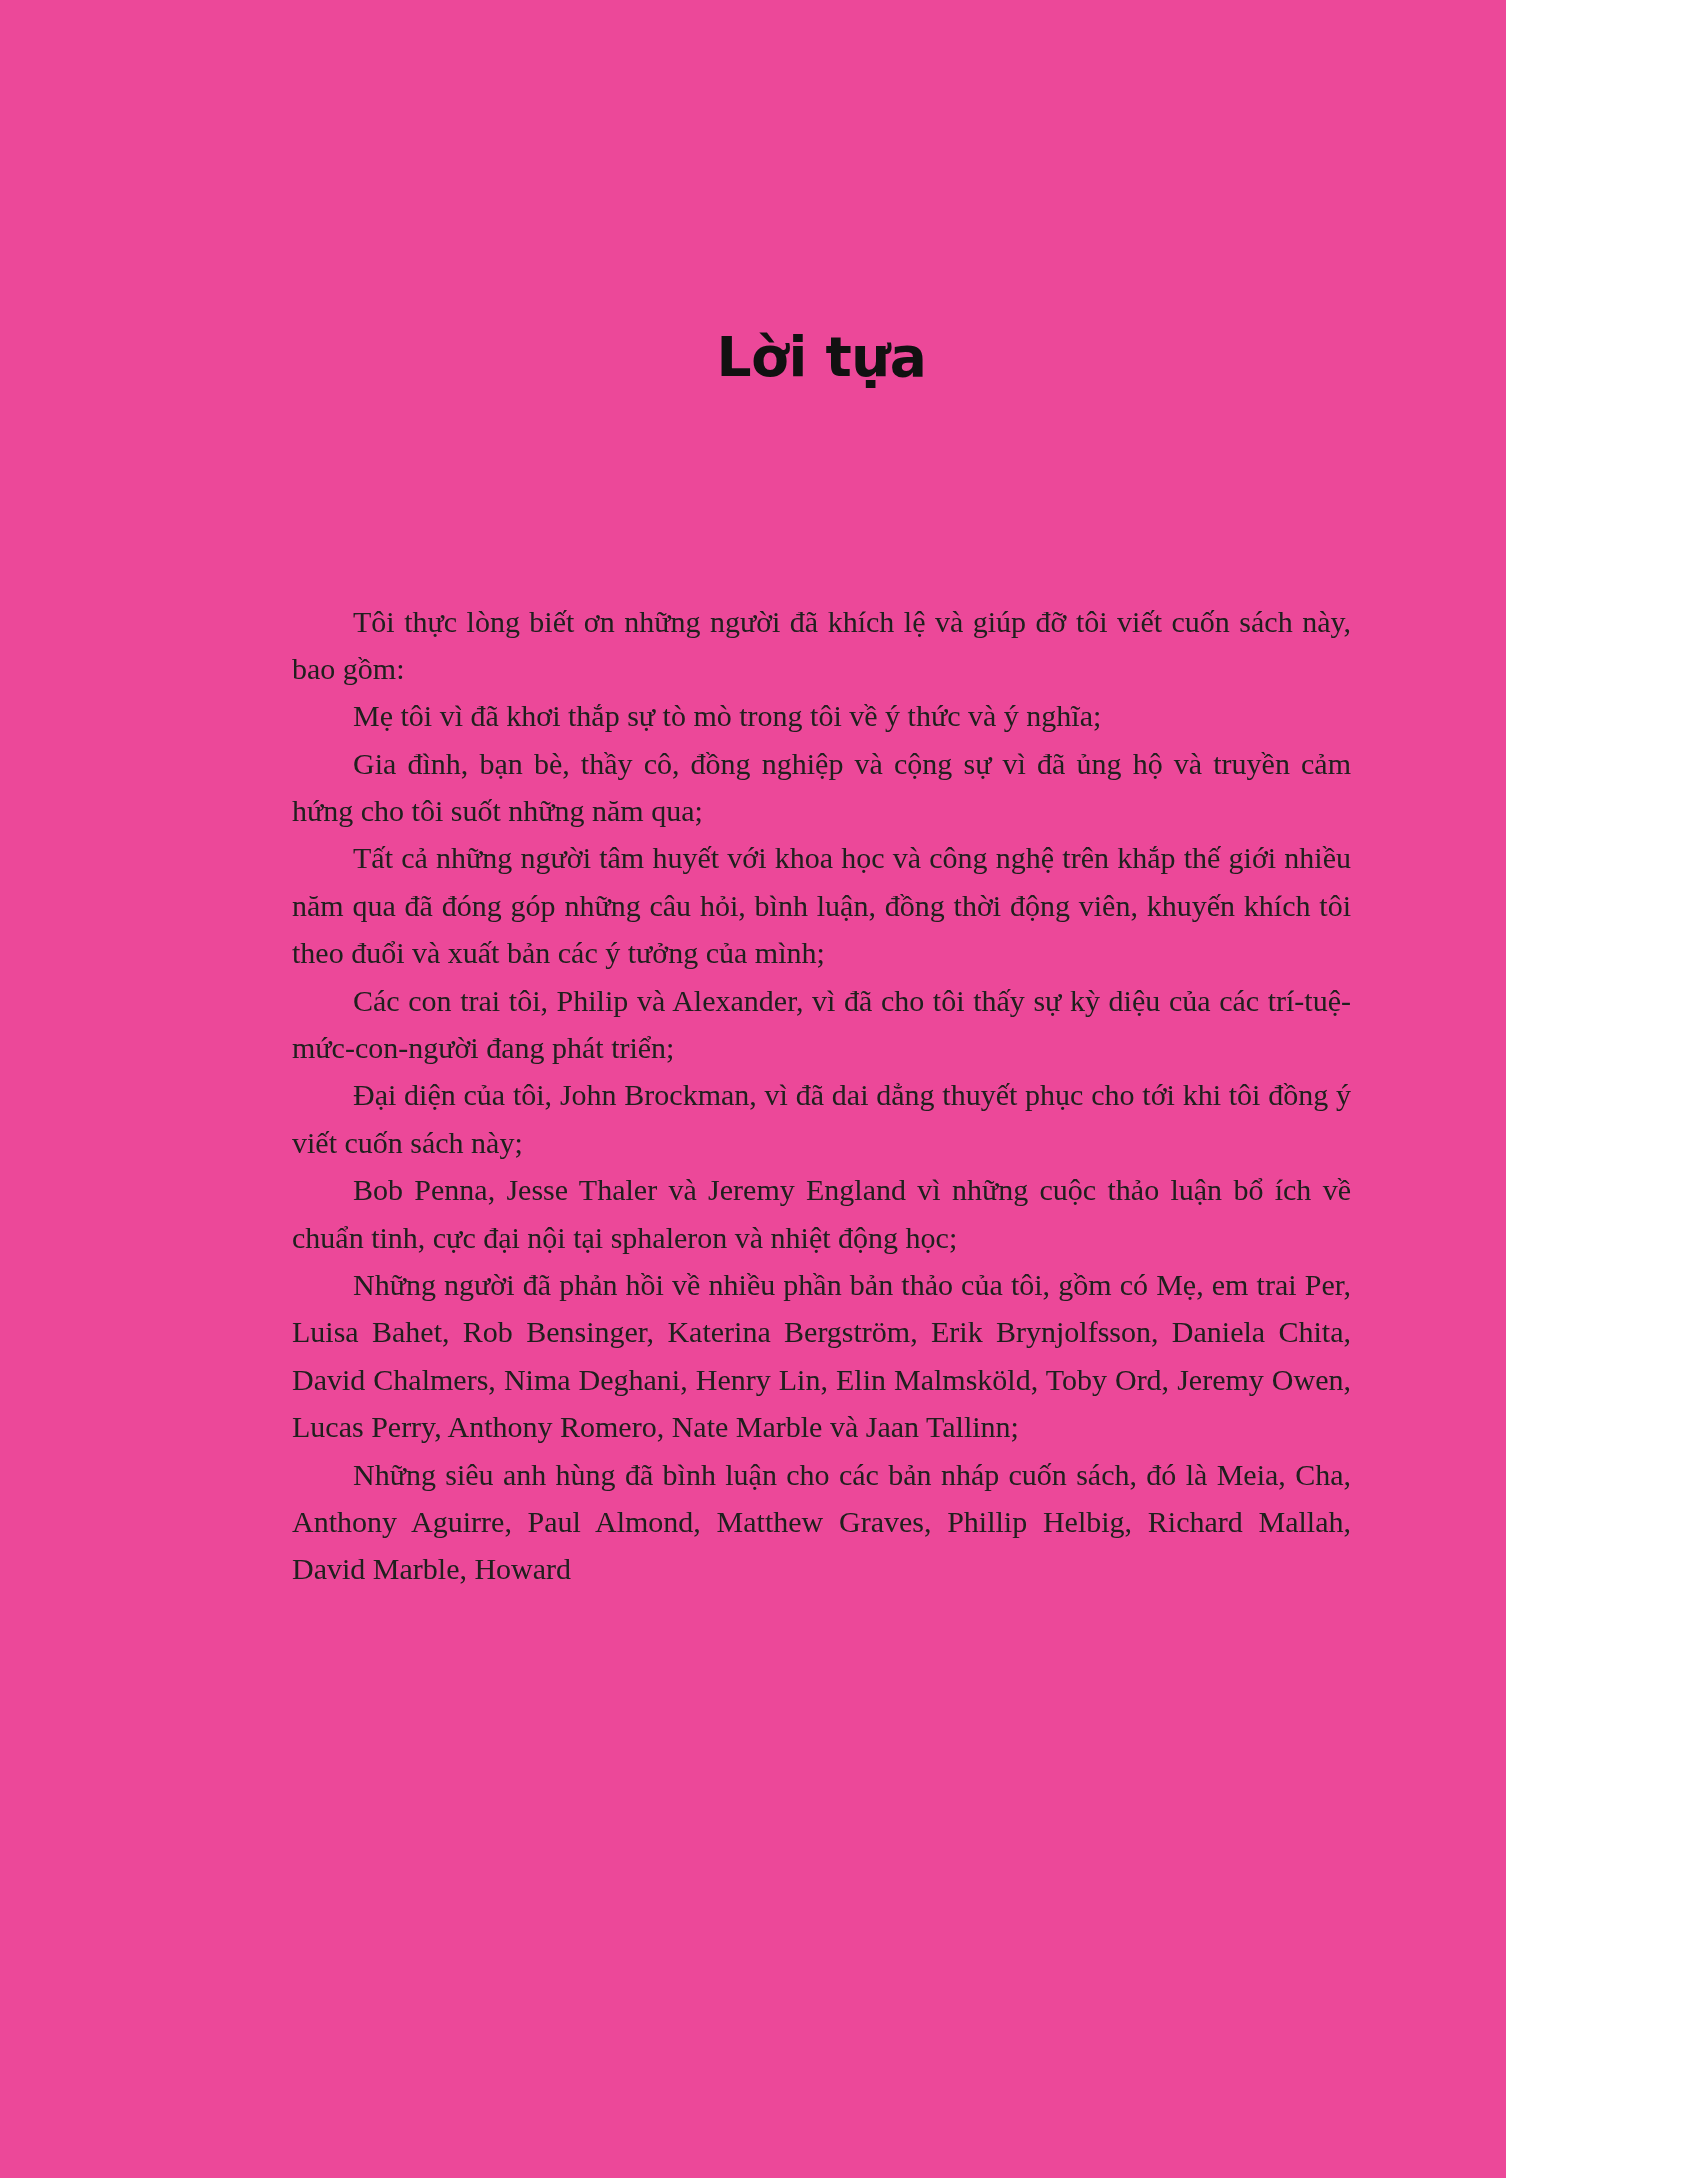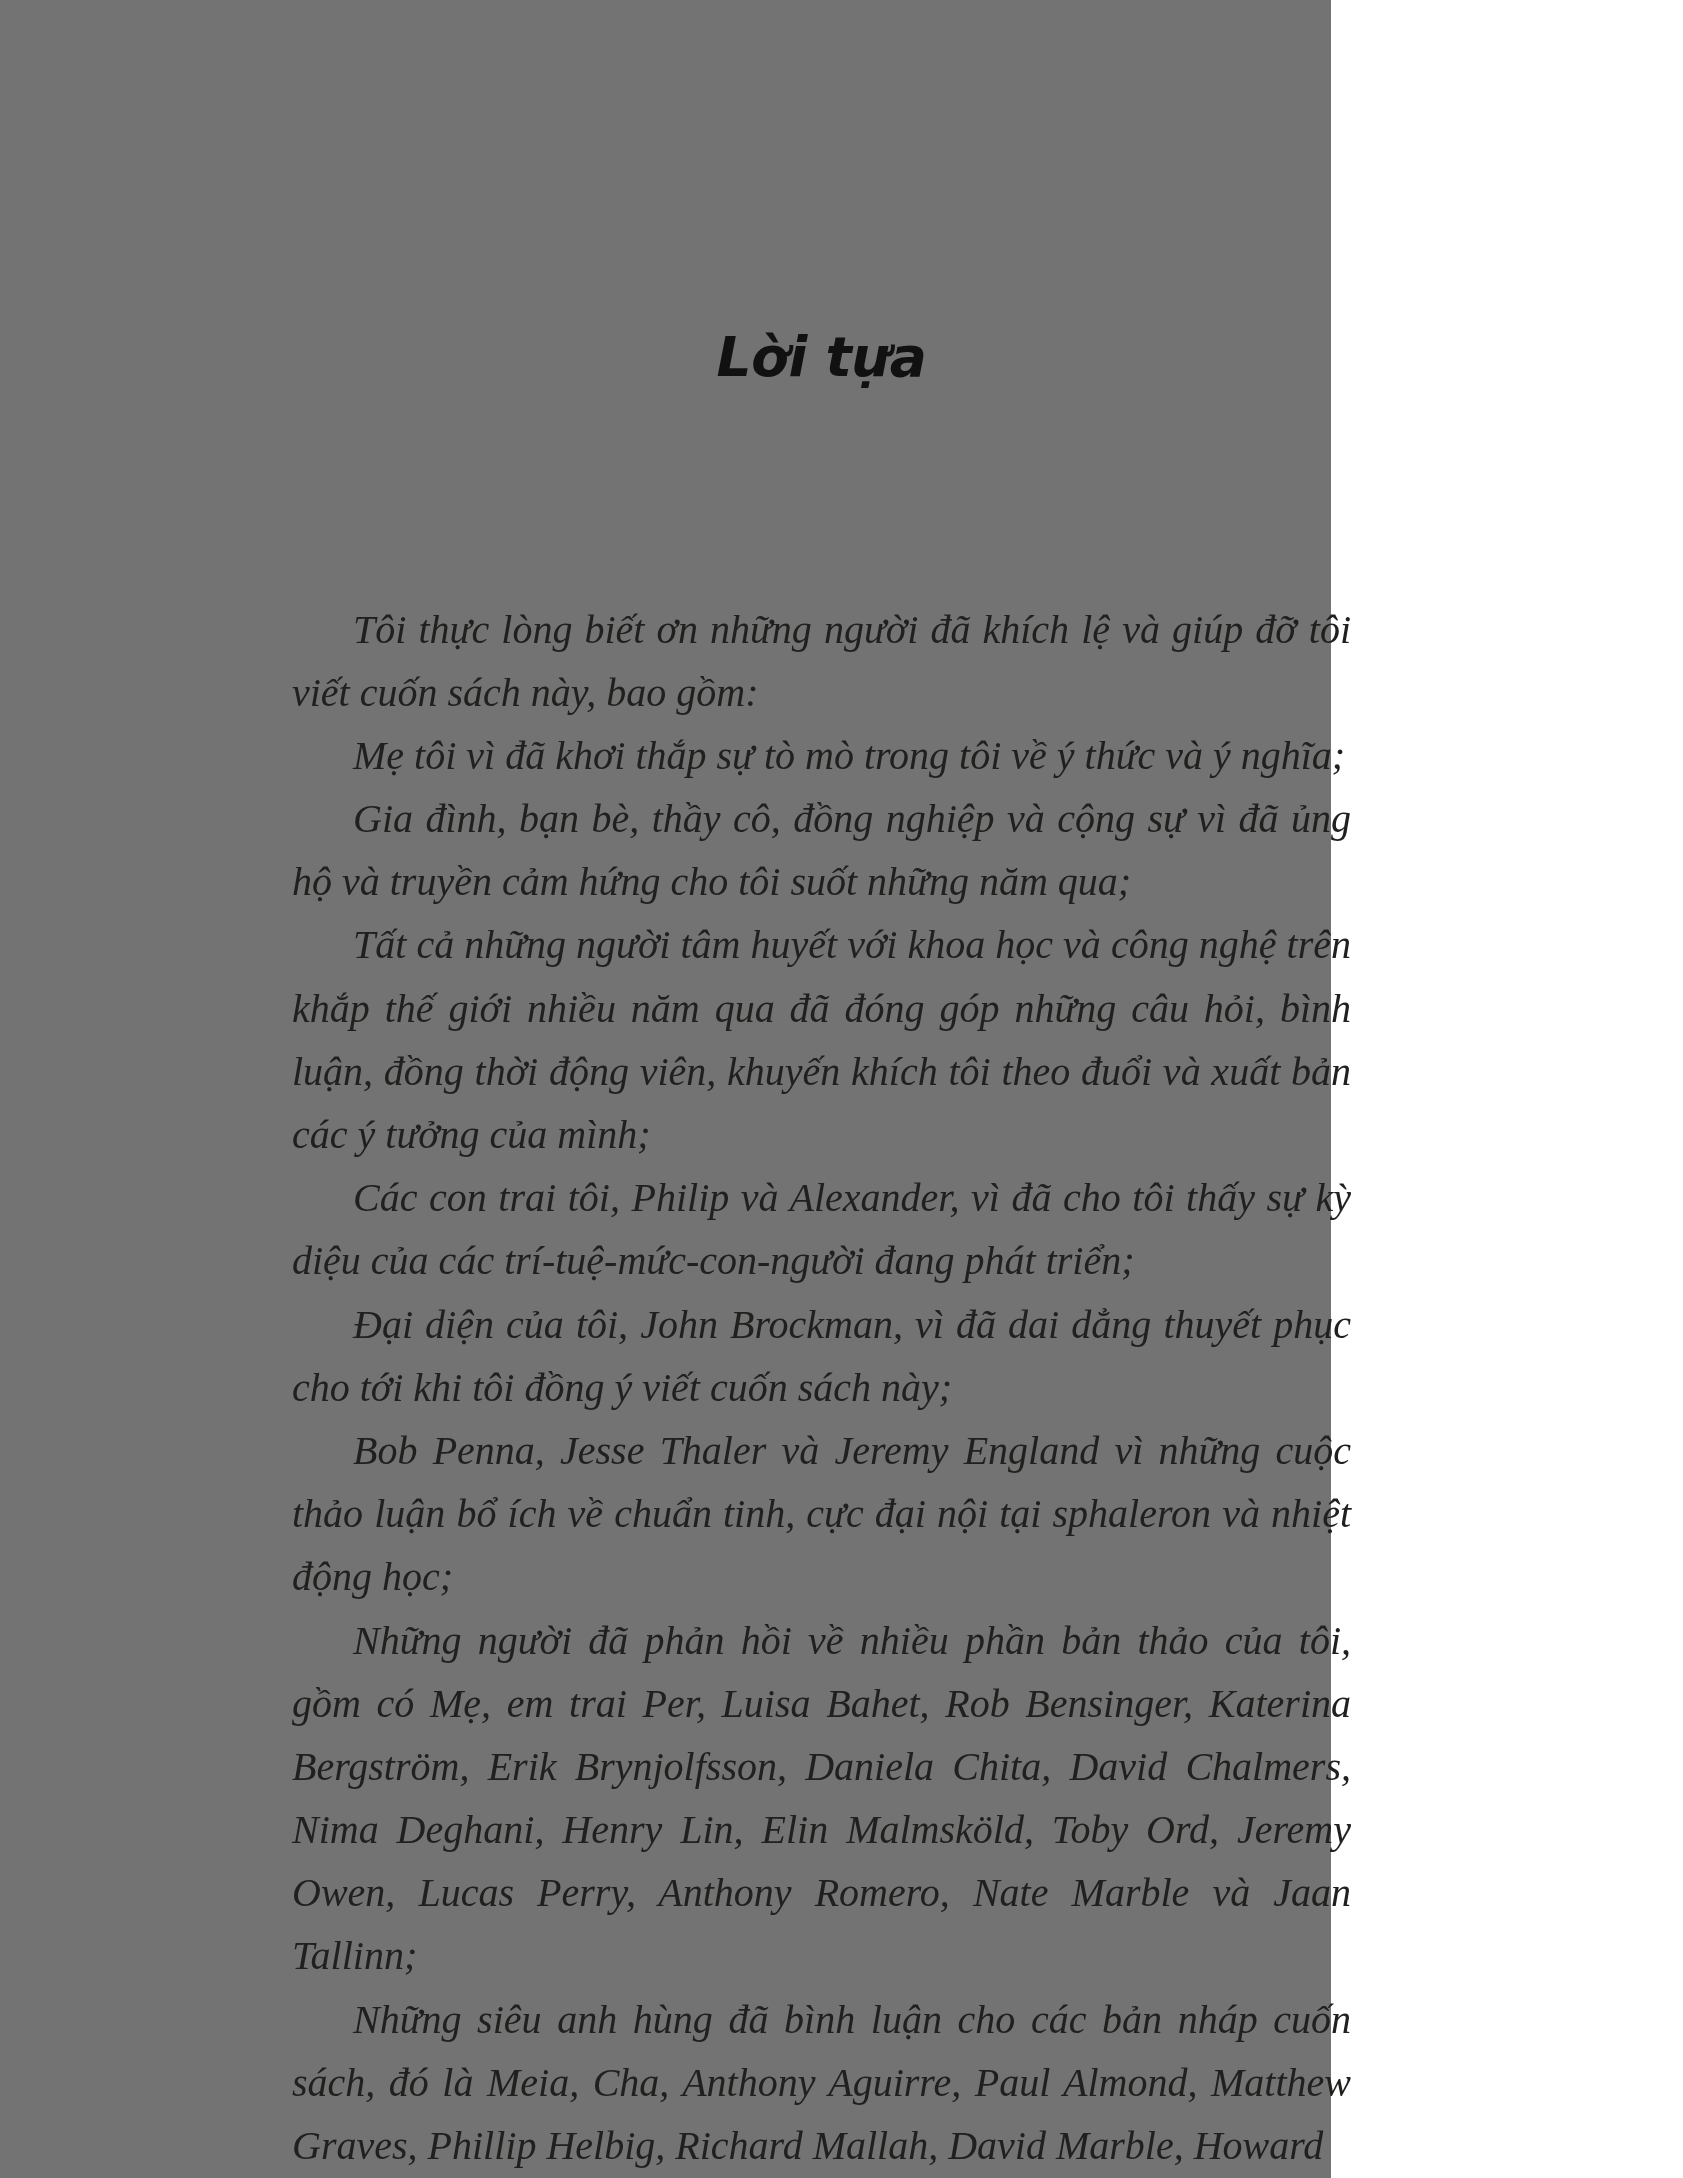--- a/index.html
+++ b/index.html
@@ -12,24 +12,23 @@
     height: 2178px;
     font-family: "Liberation Serif", serif;
     color: #1a1a1a;
     position: relative;
     overflow: hidden;
   }
   .page {
     position: absolute;
     top: 0;
     left: 0;
-    width: 1331px;
+    width: 1506px;
     height: 2178px;
-    background: #737373;
-    font-style: italic;
+    background: #ec4899;
   }
   .page-inner {
     position: absolute;
     left: 292px;
     top: 0;
     width: 1059px;
     height: 2178px;
   }
   .chapter-title {
     font-family: "DejaVu Sans", sans-serif;
@@ -37,21 +36,21 @@
     font-size: 55px;
     letter-spacing: -0.5px;
     color: #111111;
     text-align: center;
     margin: 0;
     padding-top: 327px;
     line-height: 1.1;
   }
   .body-text {
     margin-top: 210px;
-    font-size: 40px;
+    font-size: 30px;
     line-height: 1.58;
     text-align: justify;
     text-justify: inter-word;
     color: #20201e;
     font-family: "Liberation Serif", serif;
   }
   .body-text p {
     margin: 0;
     text-indent: 61px;
     hyphens: none;

